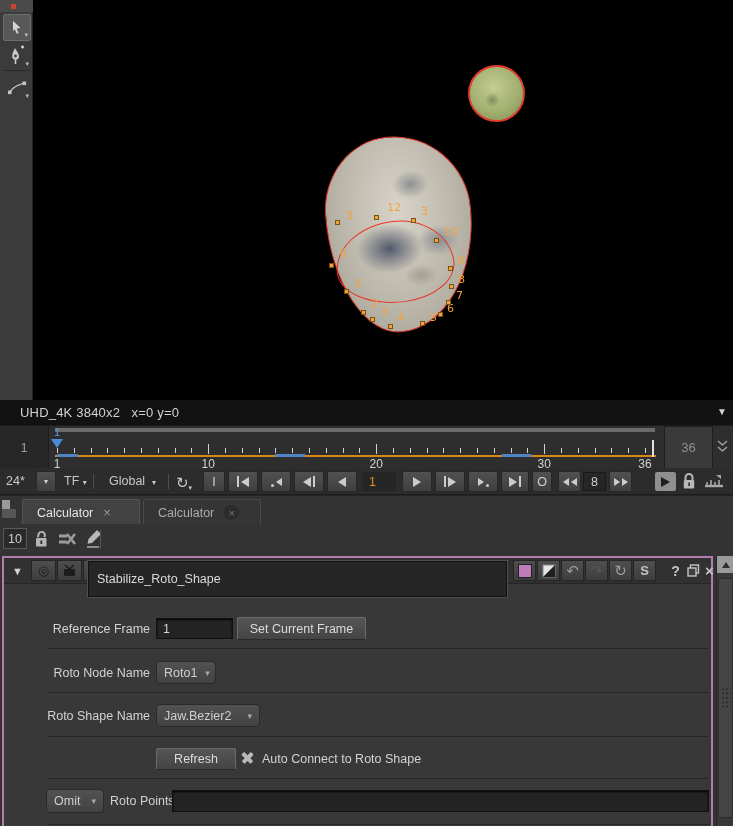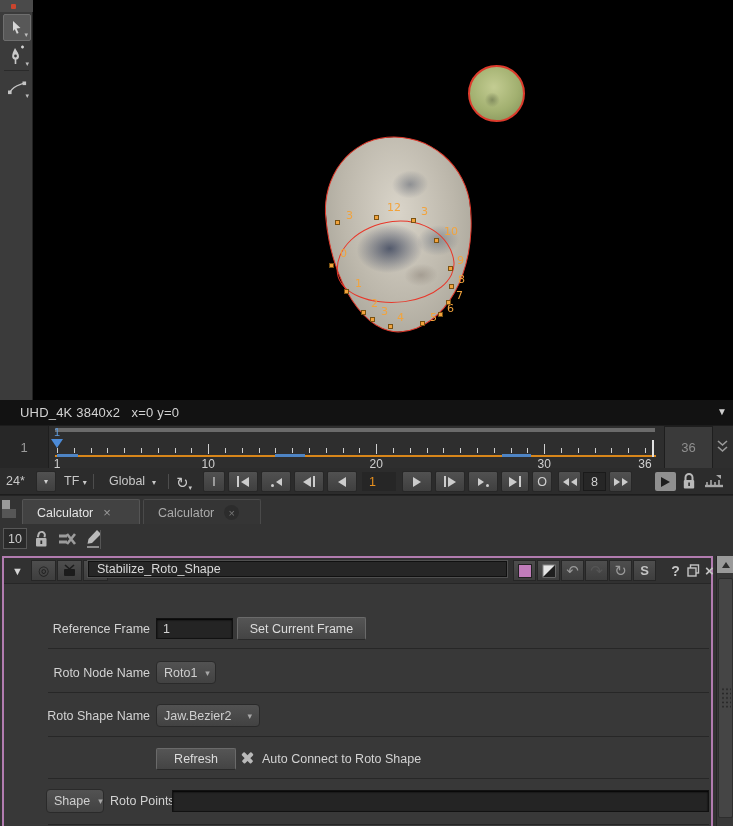--- a/index.html
+++ b/index.html
@@ -99,21 +99,21 @@
   #maxpanels { left:3px; top:4px; width:24px; height:21px; background:#2a2a2a; border:1px solid #585858;
     display:flex; align-items:center; justify-content:center; color:#ccc; }
   #pb-sep { left:100px; top:6px; width:1px; height:19px; background:#555; }
 
   
   #nodepanel { left:2px; top:556px; width:711px; height:270px; border:2px solid #b27cb0; border-bottom:none; background:#383838; }
   #np-header { left:0; top:0; width:707px; height:26px; background:#313131; border-bottom:1px solid #262626; }
   #np-collapse { left:8px; top:7px; color:#d5d5d5; font-size:11px; }
   .np-hbtn { position:absolute; top:2px; width:25px; height:21px; background:linear-gradient(#4e4e4e,#3e3e3e);
     border:1px solid #262626; display:flex; align-items:center; justify-content:center; color:#1c1c1c; }
-  #np-title { left:84px; top:3px; width:419px; height:16px; background:#262626; border:1px solid #101010;
+  #np-title { left:84px; top:3px; width:419px; height:36px; background:#262626; border:1px solid #101010;
     box-shadow:0 0 0 1px #4f4f4f; color:#dadada; display:flex; align-items:center; padding-left:8px; font-size:12.5px; }
   .np-rbtn { position:absolute; top:2px; width:23px; height:21px; background:linear-gradient(#4e4e4e,#3e3e3e);
     border:1px solid #262626; display:flex; align-items:center; justify-content:center; color:#bdbdbd; font-size:13px; }
   #np-swatch-inner { width:14px; height:14px; background:#c07cba; border:1px solid #222; }
   #np-help,#np-float,#np-close { background:none; border:none; color:#c4c4c4; font-weight:bold; }
   #np-close { font-size:15px; }
 
   #np-tabs { left:0; top:28px; width:707px; height:24px; }
   .np-tab { position:absolute; top:0; height:23px; display:flex; align-items:center; padding:0 14px;
     border:1px solid #585858; border-bottom:none; border-radius:2px 2px 0 0; }
@@ -464,21 +464,21 @@
 
     <div class="fbtn" style="left:152px; top:190px; width:80px; height:22px;">Refresh</div>
     <div id="chk">
         <div class="x1"></div>
         <div class="x2"></div>
       </div>
     <div class="flabel" style="left:258px; top:194px; text-align:left; width:220px;">Auto Connect to Roto Shape</div>
     <div class="fsep" style="top:220px;"></div>
 
     <div class="fdrop" style="left:42px; top:231px; width:58px; height:24px;">
-      <span>Shape</span>
+      <span>Omit</span>
         <span class="dda">▾</span>
     </div>
     <div class="flabel" style="left:106px; top:236px; text-align:left; width:70px;">Roto Points</div>
     <div class="finput" style="left:168px; top:232px; width:537px; height:22px;"></div>
     <div class="fsep" style="top:266px;"></div>
   </div>
 
   <div id="scrollbar" class="abs">
     <div id="sb-up" class="abs">
         <div class="ua"></div>

